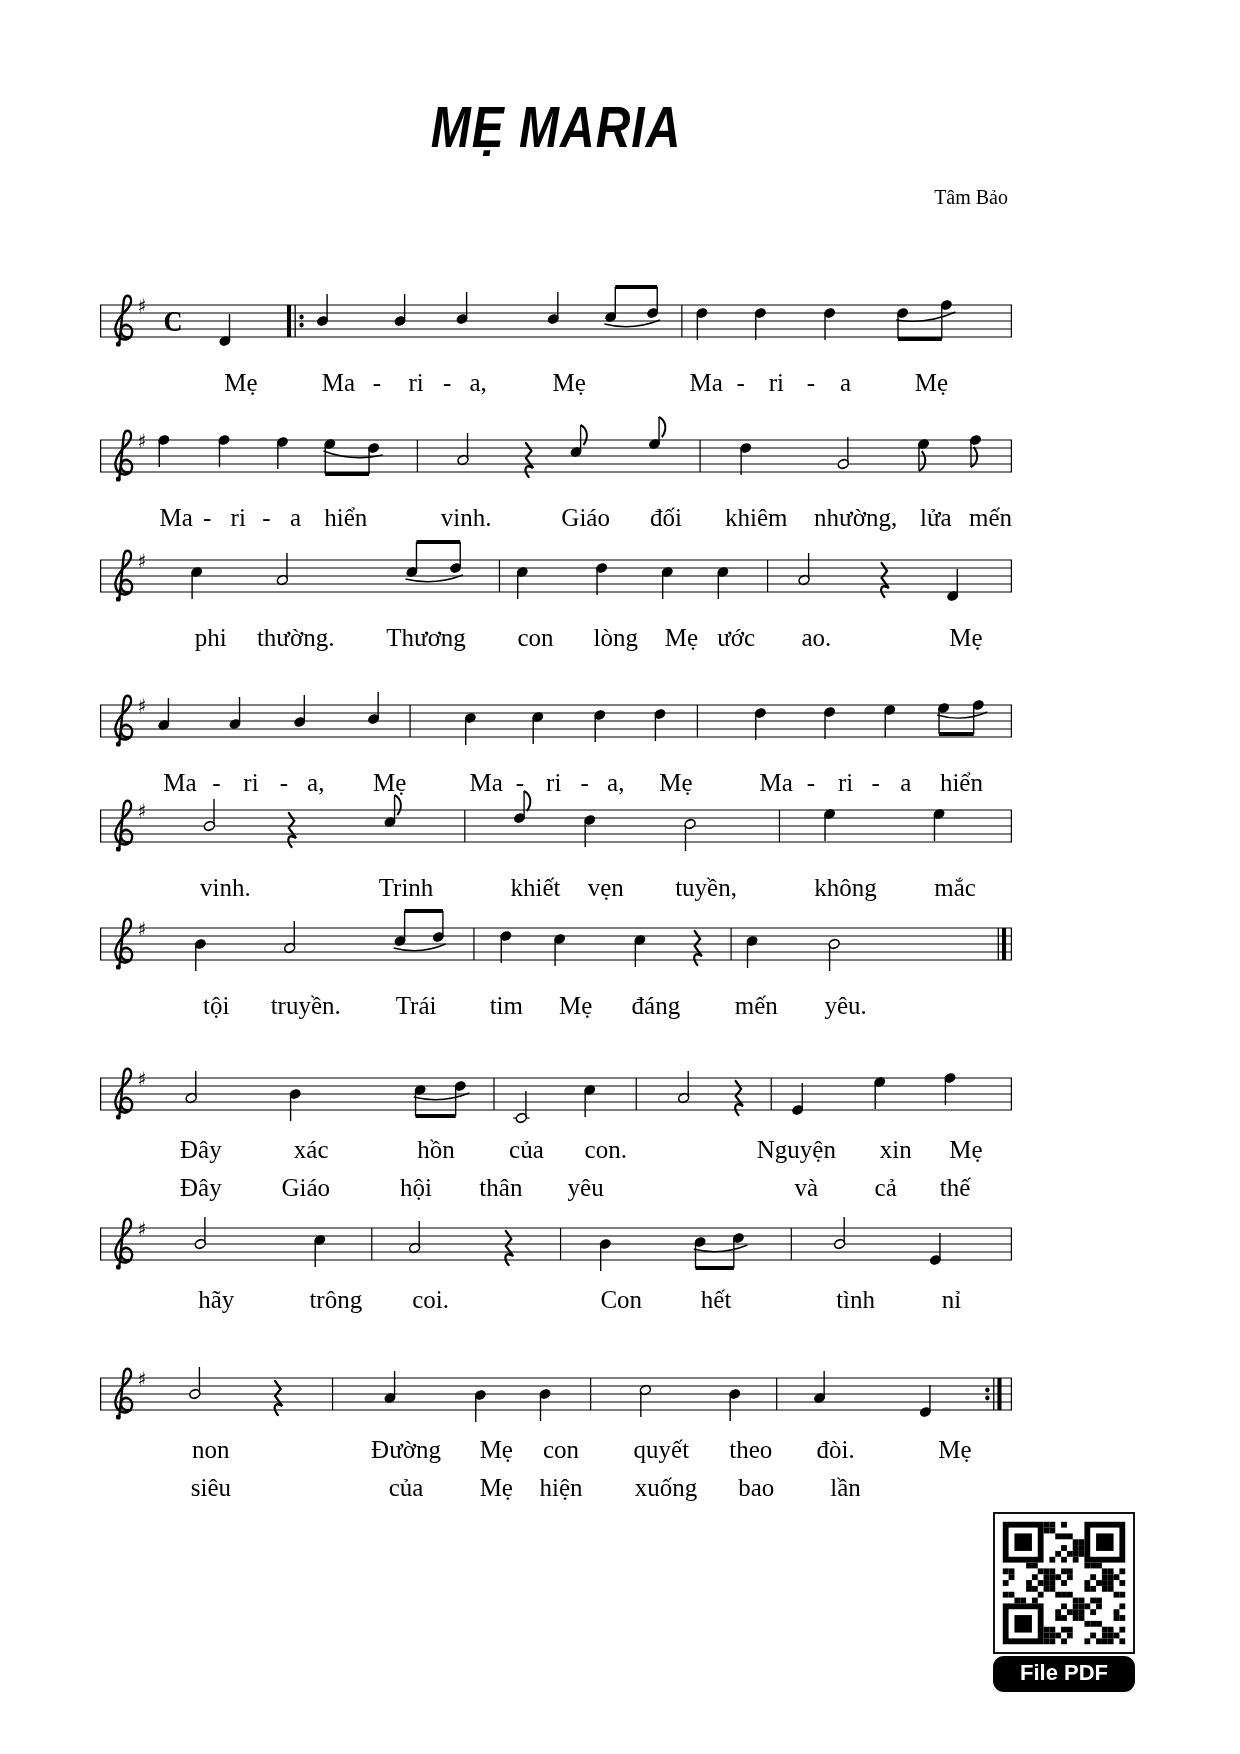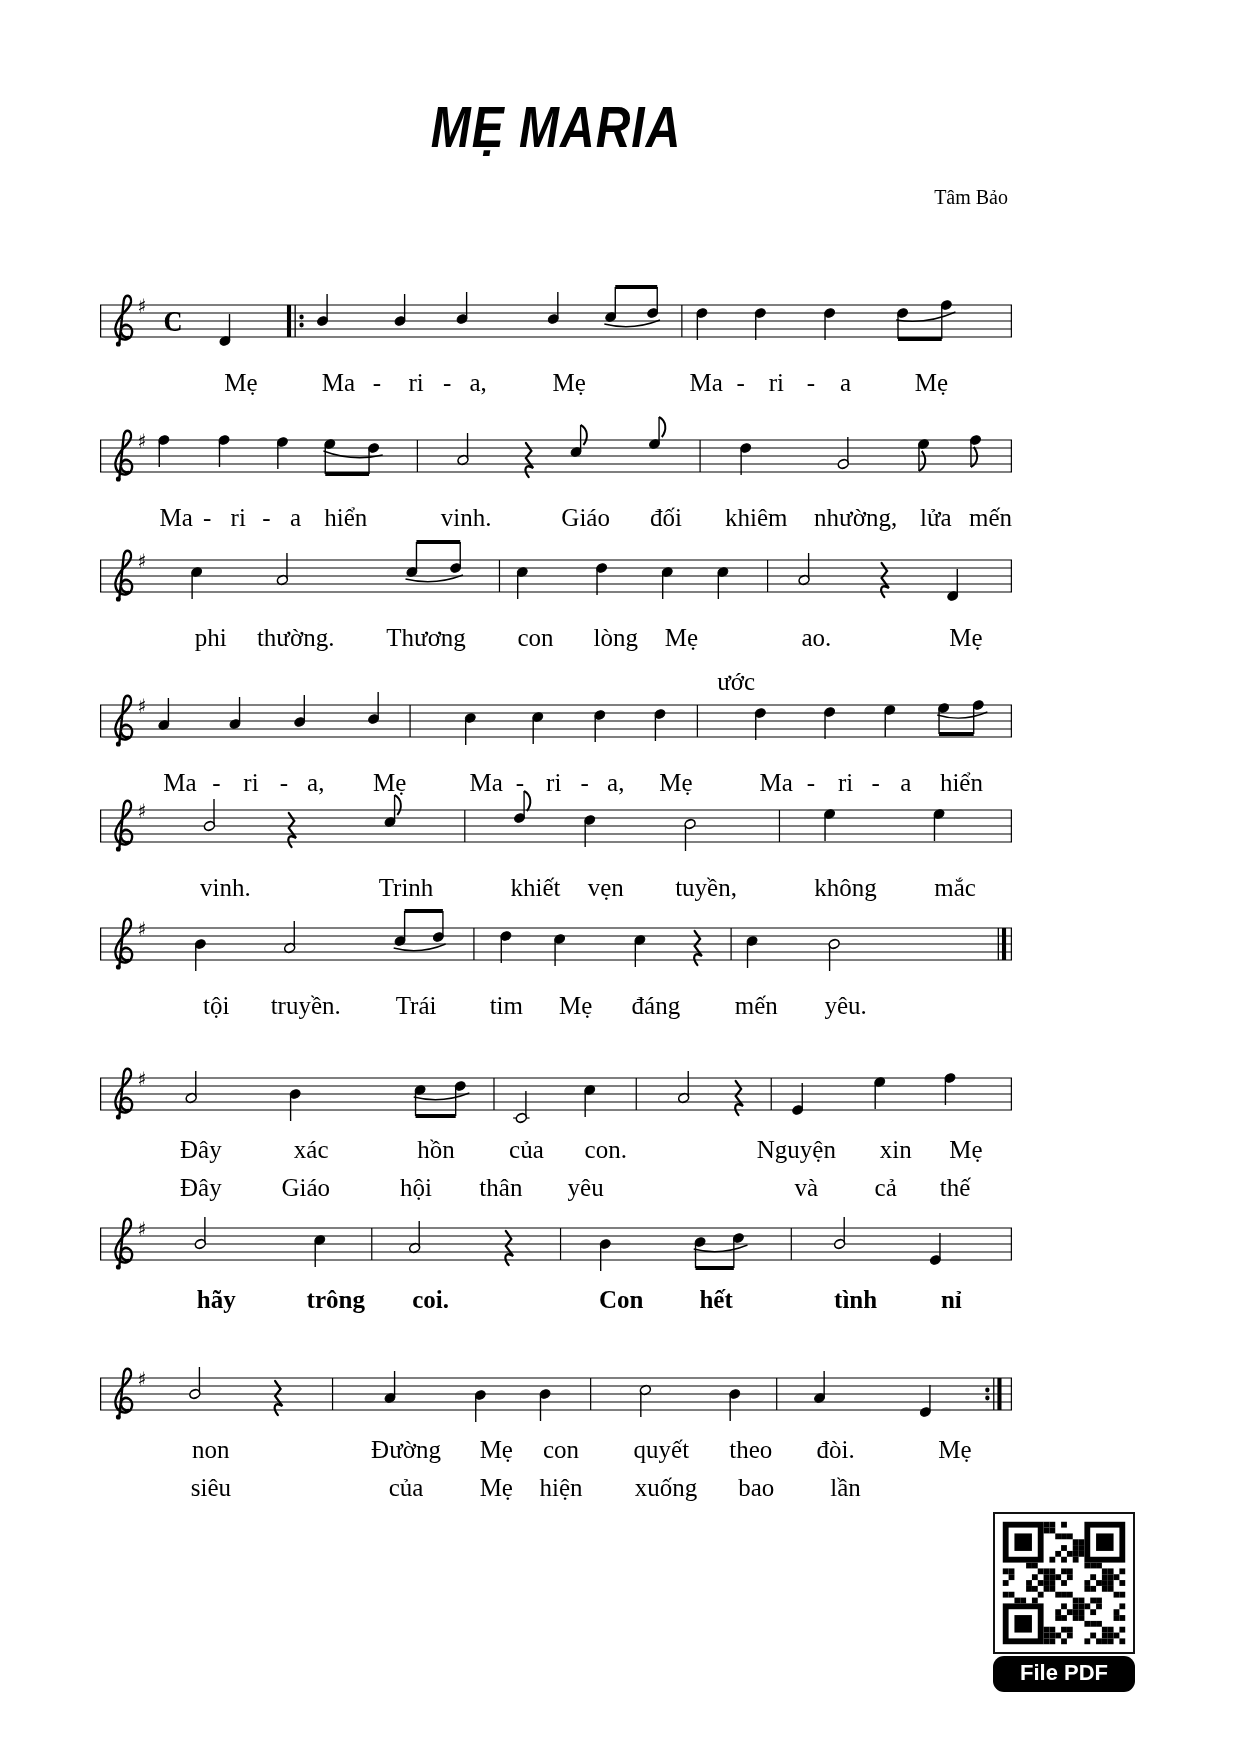--- a/index.html
+++ b/index.html
@@ -193,21 +193,21 @@
             <ellipse cx="935" cy="50" rx="5.6" ry="4.1" transform="rotate(-18 935 50)" fill="#000" stroke="#000" stroke-width="1"></ellipse>
             <line x1="940" y1="48.5" x2="940" y2="23" stroke="#000" stroke-width="1.5"></line>
           </svg>
           <div class="lyrics" style="top: 78px;">
             <span style="left: 10.4%;">phi</span>
             <span style="left: 19.7%;">thường.</span>
             <span style="left: 34%;">Thương</span>
             <span style="left: 46%;">con</span>
             <span style="left: 54.8%;">lòng</span>
             <span style="left: 62%;">Mẹ</span>
-            <span style="left: 68%; margin-top: 44px;">ước</span>
+            <span style="left: 68%;">ước</span>
             <span style="left: 76.8%;">ao.</span>
             <span style="left: 93.2%;">Mẹ</span>
           </div>
         </div>
         <div class="system" style="top: 691px; height: 122px;">
           <svg class="staff" viewBox="0 0 1000 64" preserveAspectRatio="none">
             <line x1="0" y1="14" x2="1000" y2="14" class="sl"></line>
             <line x1="0" y1="22" x2="1000" y2="22" class="sl"></line>
             <line x1="0" y1="30" x2="1000" y2="30" class="sl"></line>
             <line x1="0" y1="38" x2="1000" y2="38" class="sl"></line>
@@ -449,21 +449,21 @@
             <line x1="653" y1="29.5" x2="653" y2="54" stroke="#000" stroke-width="1.5"></line>
             <line x1="695" y1="25.5" x2="695" y2="54" stroke="#000" stroke-width="1.5"></line>
             <line x1="653" y1="54" x2="695" y2="54" stroke="#000" stroke-width="4"></line>
             <path d="M 651 35 Q 680.5 42 710 31" fill="none" stroke="#000" stroke-width="1.4"></path>
             <line x1="758" y1="14" x2="758" y2="46" stroke="#000" stroke-width="1.3"></line>
             <ellipse cx="811" cy="30" rx="5.6" ry="4.1" transform="rotate(-18 811 30)" fill="#fff" stroke="#000" stroke-width="1.7"></ellipse>
             <line x1="816" y1="28.5" x2="816" y2="3" stroke="#000" stroke-width="1.5"></line>
             <ellipse cx="916" cy="46" rx="5.6" ry="4.1" transform="rotate(-18 916 46)" fill="#000" stroke="#000" stroke-width="1"></ellipse>
             <line x1="921" y1="44.5" x2="921" y2="19" stroke="#000" stroke-width="1.5"></line>
           </svg>
-          <div class="lyrics" style="top: 72px; font-weight: bold;">
+          <div class="lyrics" style="top: 72px;">
             <span style="left: 11%;">hãy</span>
             <span style="left: 24.1%;">trông</span>
             <span style="left: 34.5%;">coi.</span>
             <span style="left: 55.4%;">Con</span>
             <span style="left: 65.8%;">hết</span>
             <span style="left: 81.1%;">tình</span>
             <span style="left: 91.6%;">nỉ</span>
           </div>
         </div>
         <div class="system" style="top: 1364px; height: 152px;">

